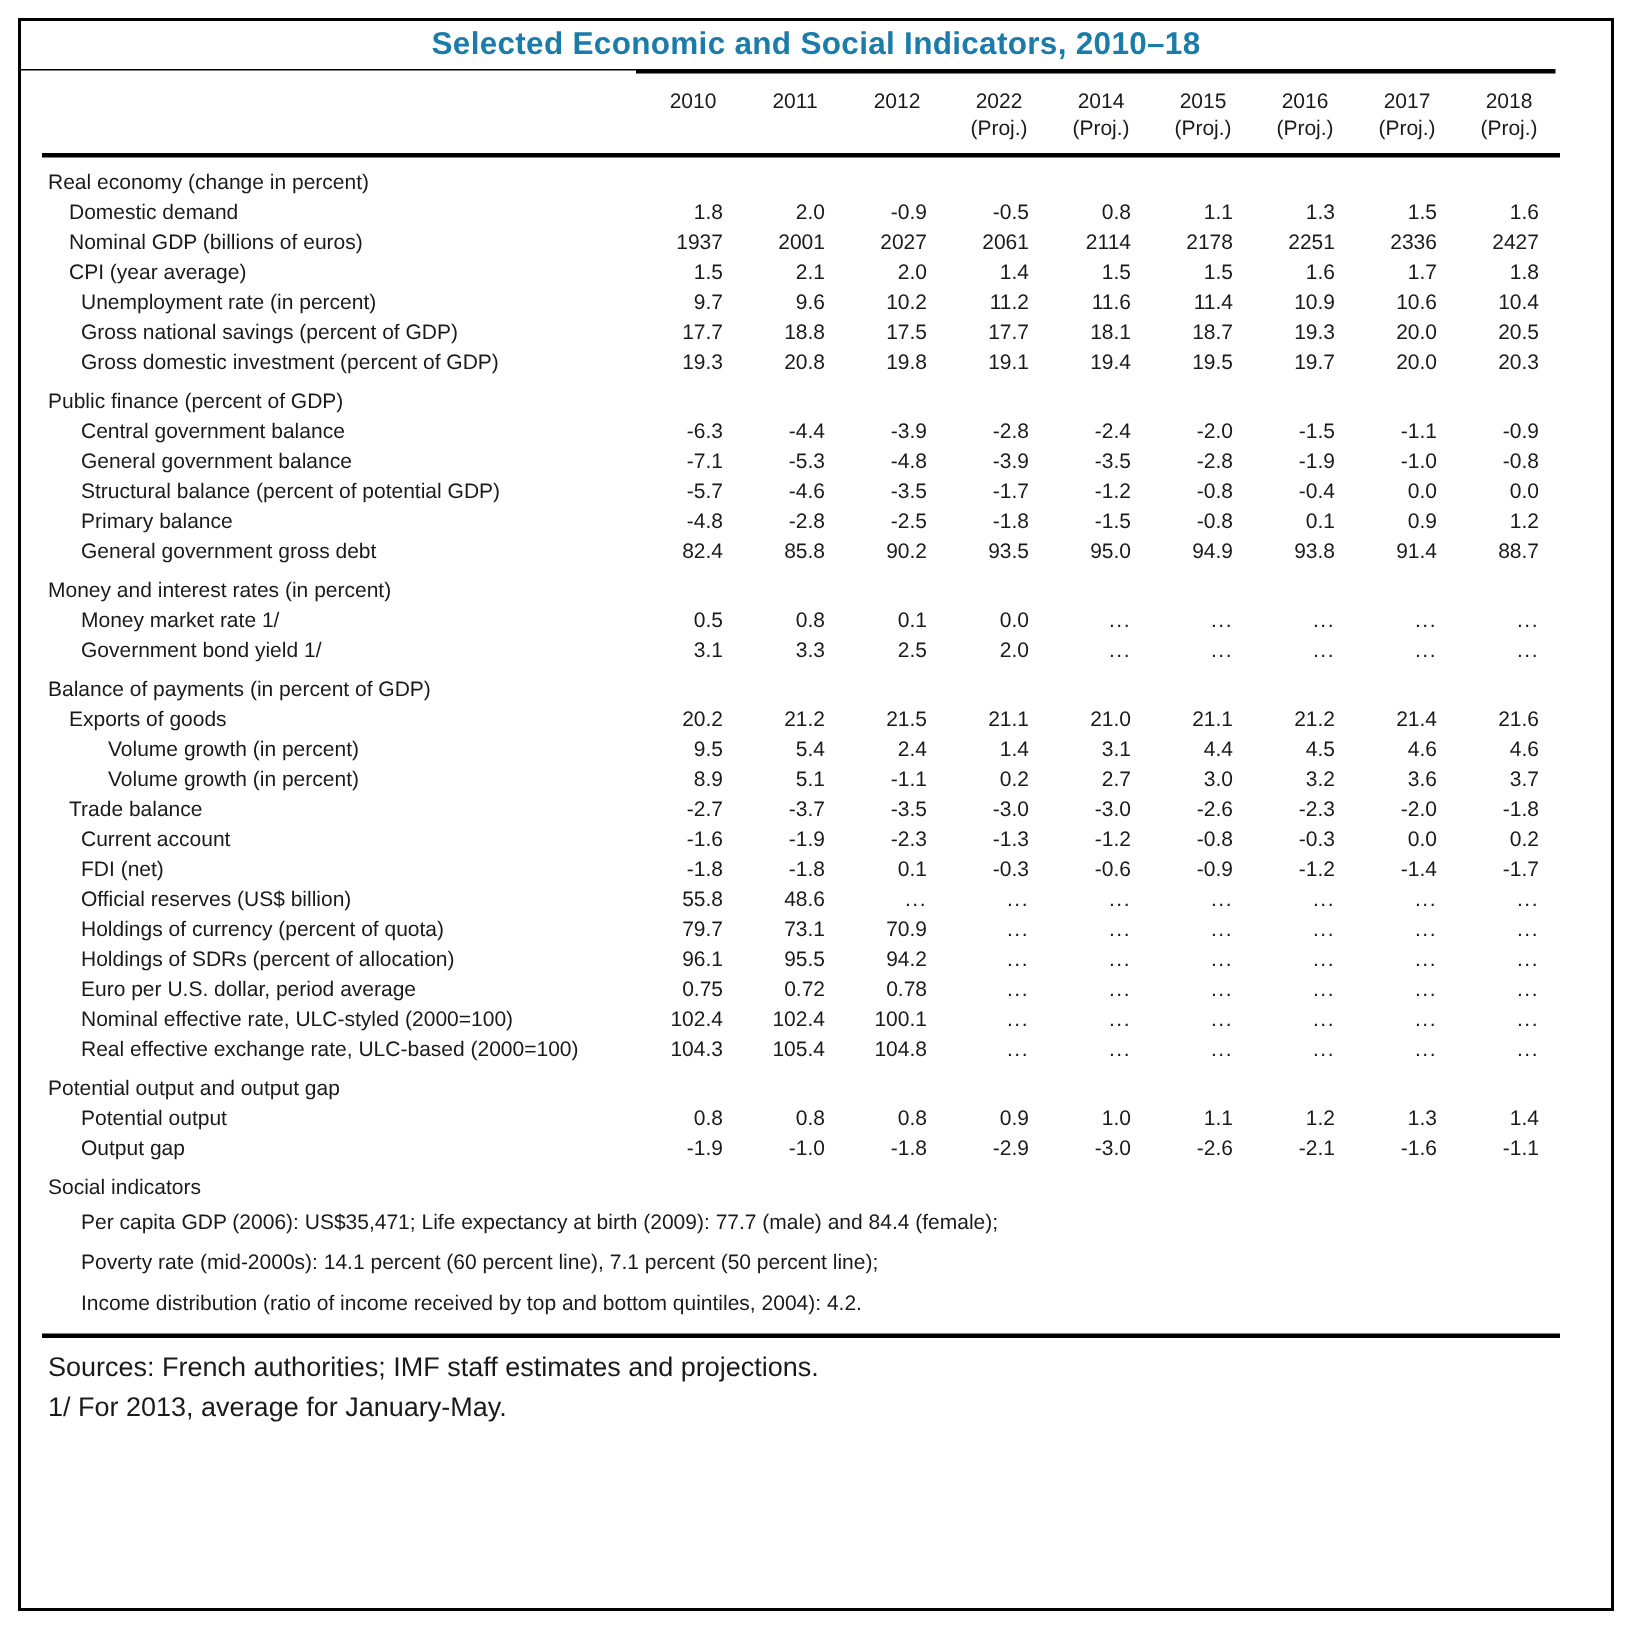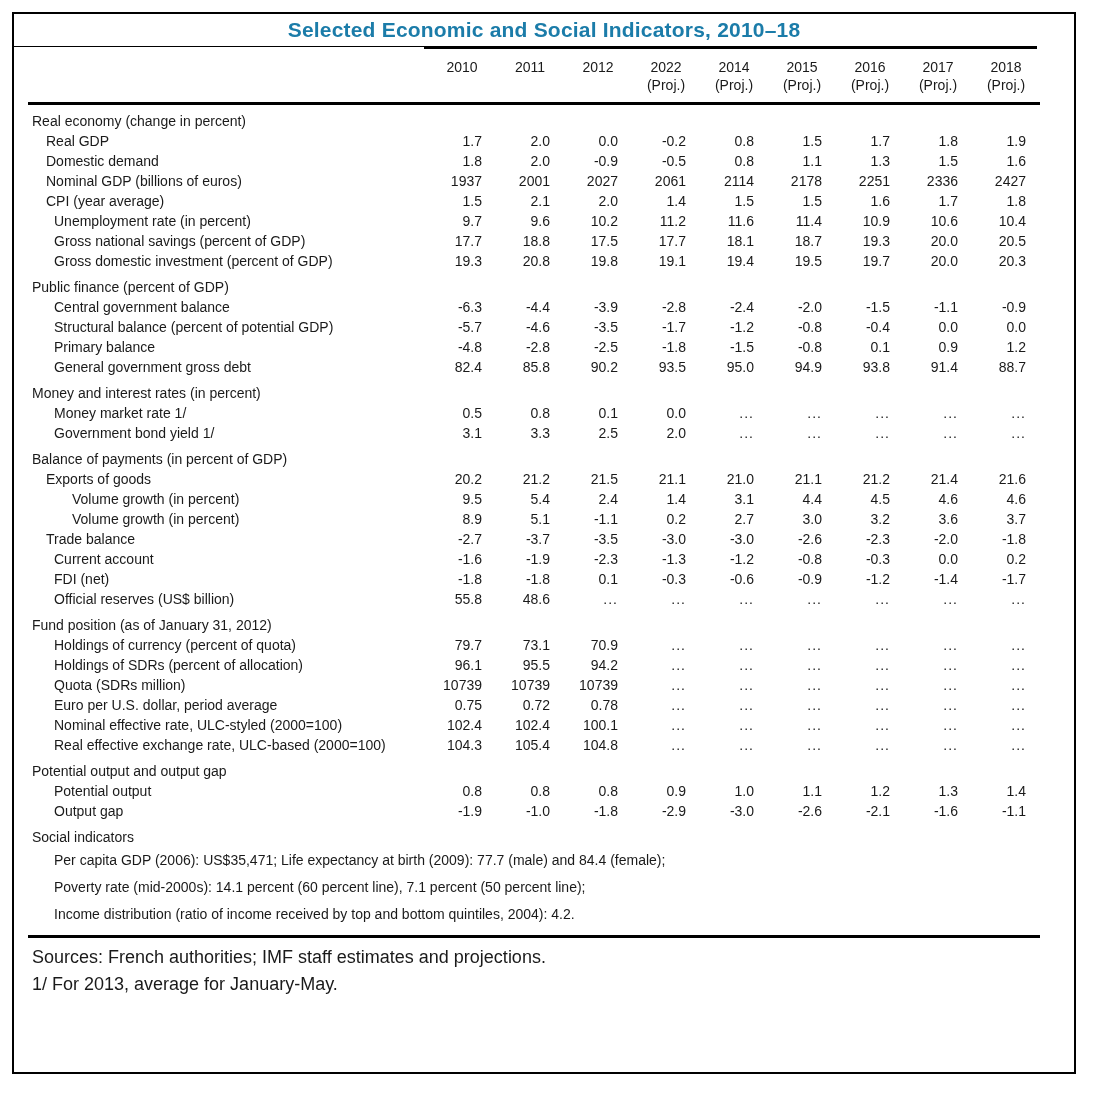--- a/index.html
+++ b/index.html
@@ -106,32 +106,20 @@
               <div>2018</div>
               <div>(Proj.)</div>
             </th>
           </tr>
       </thead>
       <tbody>
           <tr class="sec">
             <td colspan="10">Real economy (change in percent)</td>
           </tr>
           <tr>
-            <td class="lbl ind1">Real GDP</td>
-            <td class="num">1.7</td>
-            <td class="num">2.0</td>
-            <td class="num">0.0</td>
-            <td class="num">-0.2</td>
-            <td class="num">0.8</td>
-            <td class="num">1.5</td>
-            <td class="num">1.7</td>
-            <td class="num">1.8</td>
-            <td class="num">1.9</td>
-          </tr>
-          <tr>
             <td class="lbl ind1">Domestic demand</td>
             <td class="num">1.8</td>
             <td class="num">2.0</td>
             <td class="num">-0.9</td>
             <td class="num">-0.5</td>
             <td class="num">0.8</td>
             <td class="num">1.1</td>
             <td class="num">1.3</td>
             <td class="num">1.5</td>
             <td class="num">1.6</td>
@@ -205,20 +193,32 @@
             <td class="num">-4.4</td>
             <td class="num">-3.9</td>
             <td class="num">-2.8</td>
             <td class="num">-2.4</td>
             <td class="num">-2.0</td>
             <td class="num">-1.5</td>
             <td class="num">-1.1</td>
             <td class="num">-0.9</td>
           </tr>
           <tr>
+            <td class="lbl ind15">General government balance</td>
+            <td class="num">-7.1</td>
+            <td class="num">-5.3</td>
+            <td class="num">-4.8</td>
+            <td class="num">-3.9</td>
+            <td class="num">-3.5</td>
+            <td class="num">-2.8</td>
+            <td class="num">-1.9</td>
+            <td class="num">-1.0</td>
+            <td class="num">-0.8</td>
+          </tr>
+          <tr>
             <td class="lbl ind15">Structural balance (percent of potential GDP)</td>
             <td class="num">-5.7</td>
             <td class="num">-4.6</td>
             <td class="num">-3.5</td>
             <td class="num">-1.7</td>
             <td class="num">-1.2</td>
             <td class="num">-0.8</td>
             <td class="num">-0.4</td>
             <td class="num">0.0</td>
             <td class="num">0.0</td>
@@ -354,52 +354,37 @@
             <td class="num">55.8</td>
             <td class="num">48.6</td>
             <td class="num dots">...</td>
             <td class="num dots">...</td>
             <td class="num dots">...</td>
             <td class="num dots">...</td>
             <td class="num dots">...</td>
             <td class="num dots">...</td>
             <td class="num dots">...</td>
           </tr>
-          <tr class="sec">
-            <td colspan="10">Fund position (as of January 31, 2012)</td>
-          </tr>
           <tr>
             <td class="lbl ind15">Holdings of currency (percent of quota)</td>
             <td class="num">79.7</td>
             <td class="num">73.1</td>
             <td class="num">70.9</td>
             <td class="num dots">...</td>
             <td class="num dots">...</td>
             <td class="num dots">...</td>
             <td class="num dots">...</td>
             <td class="num dots">...</td>
             <td class="num dots">...</td>
           </tr>
           <tr>
             <td class="lbl ind15">Holdings of SDRs (percent of allocation)</td>
             <td class="num">96.1</td>
             <td class="num">95.5</td>
             <td class="num">94.2</td>
-            <td class="num dots">...</td>
-            <td class="num dots">...</td>
-            <td class="num dots">...</td>
-            <td class="num dots">...</td>
-            <td class="num dots">...</td>
-            <td class="num dots">...</td>
-          </tr>
-          <tr>
-            <td class="lbl ind15">Quota (SDRs million)</td>
-            <td class="num">10739</td>
-            <td class="num">10739</td>
-            <td class="num">10739</td>
             <td class="num dots">...</td>
             <td class="num dots">...</td>
             <td class="num dots">...</td>
             <td class="num dots">...</td>
             <td class="num dots">...</td>
             <td class="num dots">...</td>
           </tr>
           <tr>
             <td class="lbl ind15">Euro per U.S. dollar, period average</td>
             <td class="num">0.75</td>

